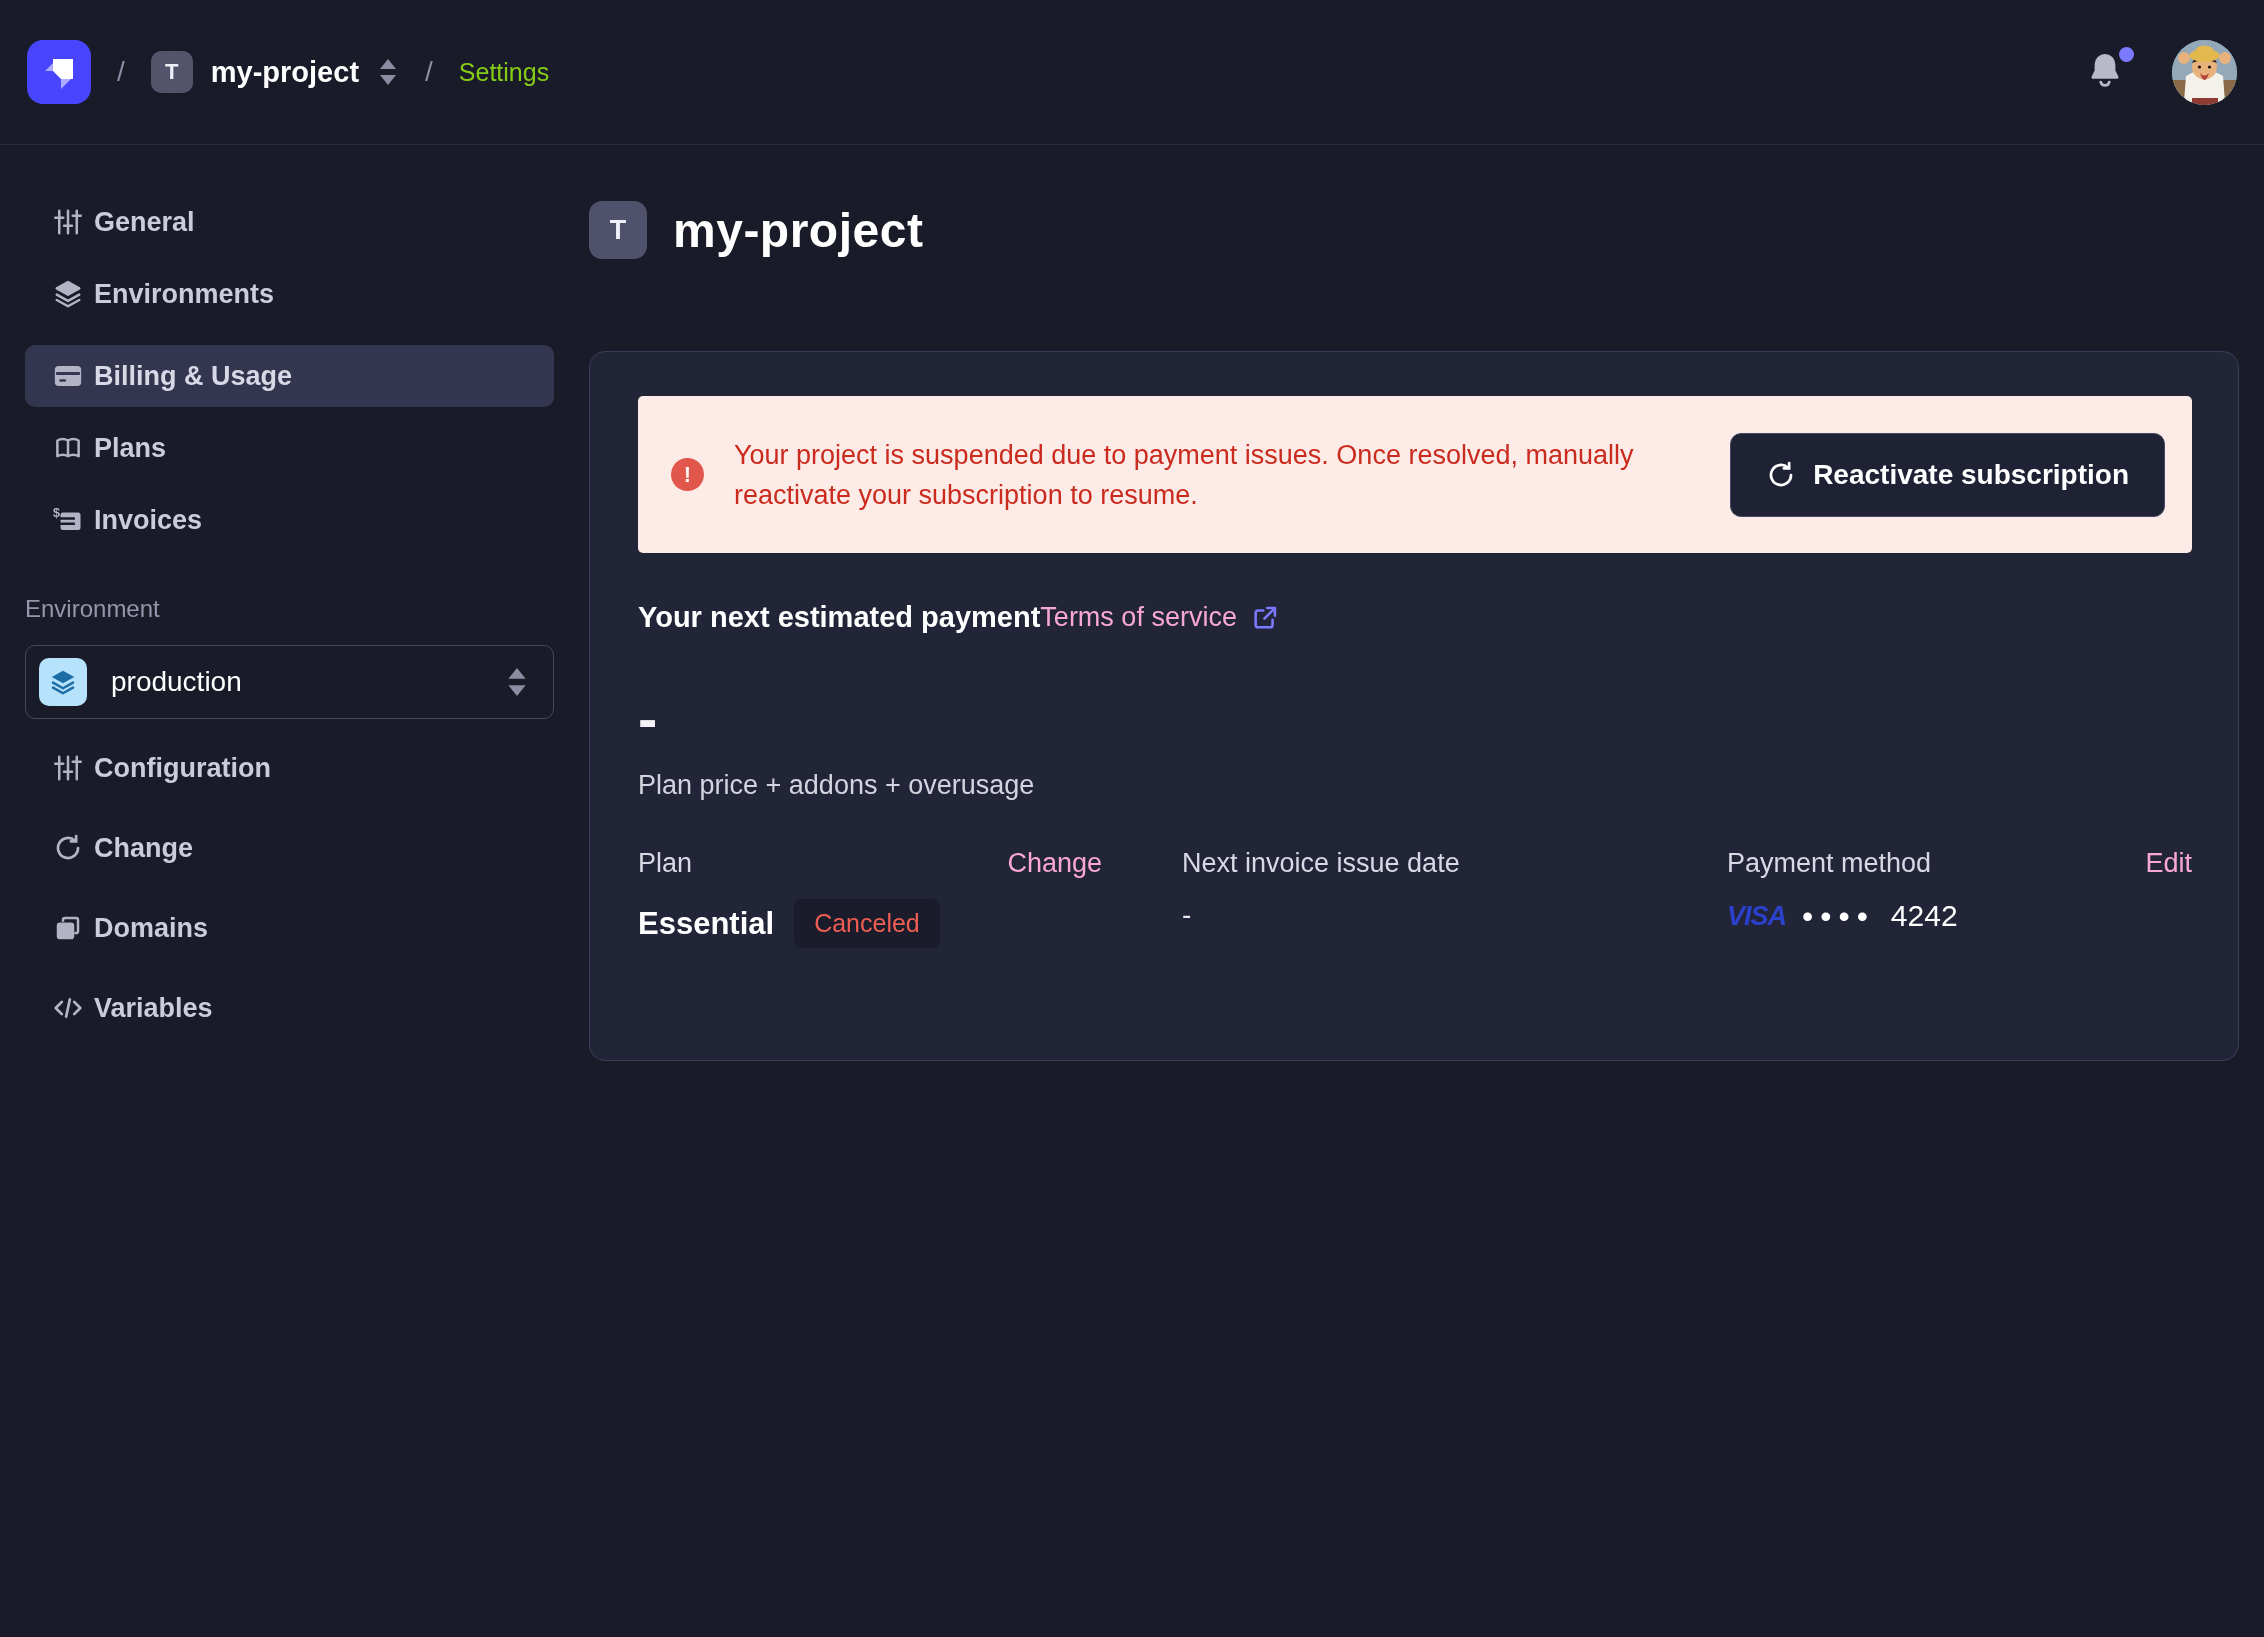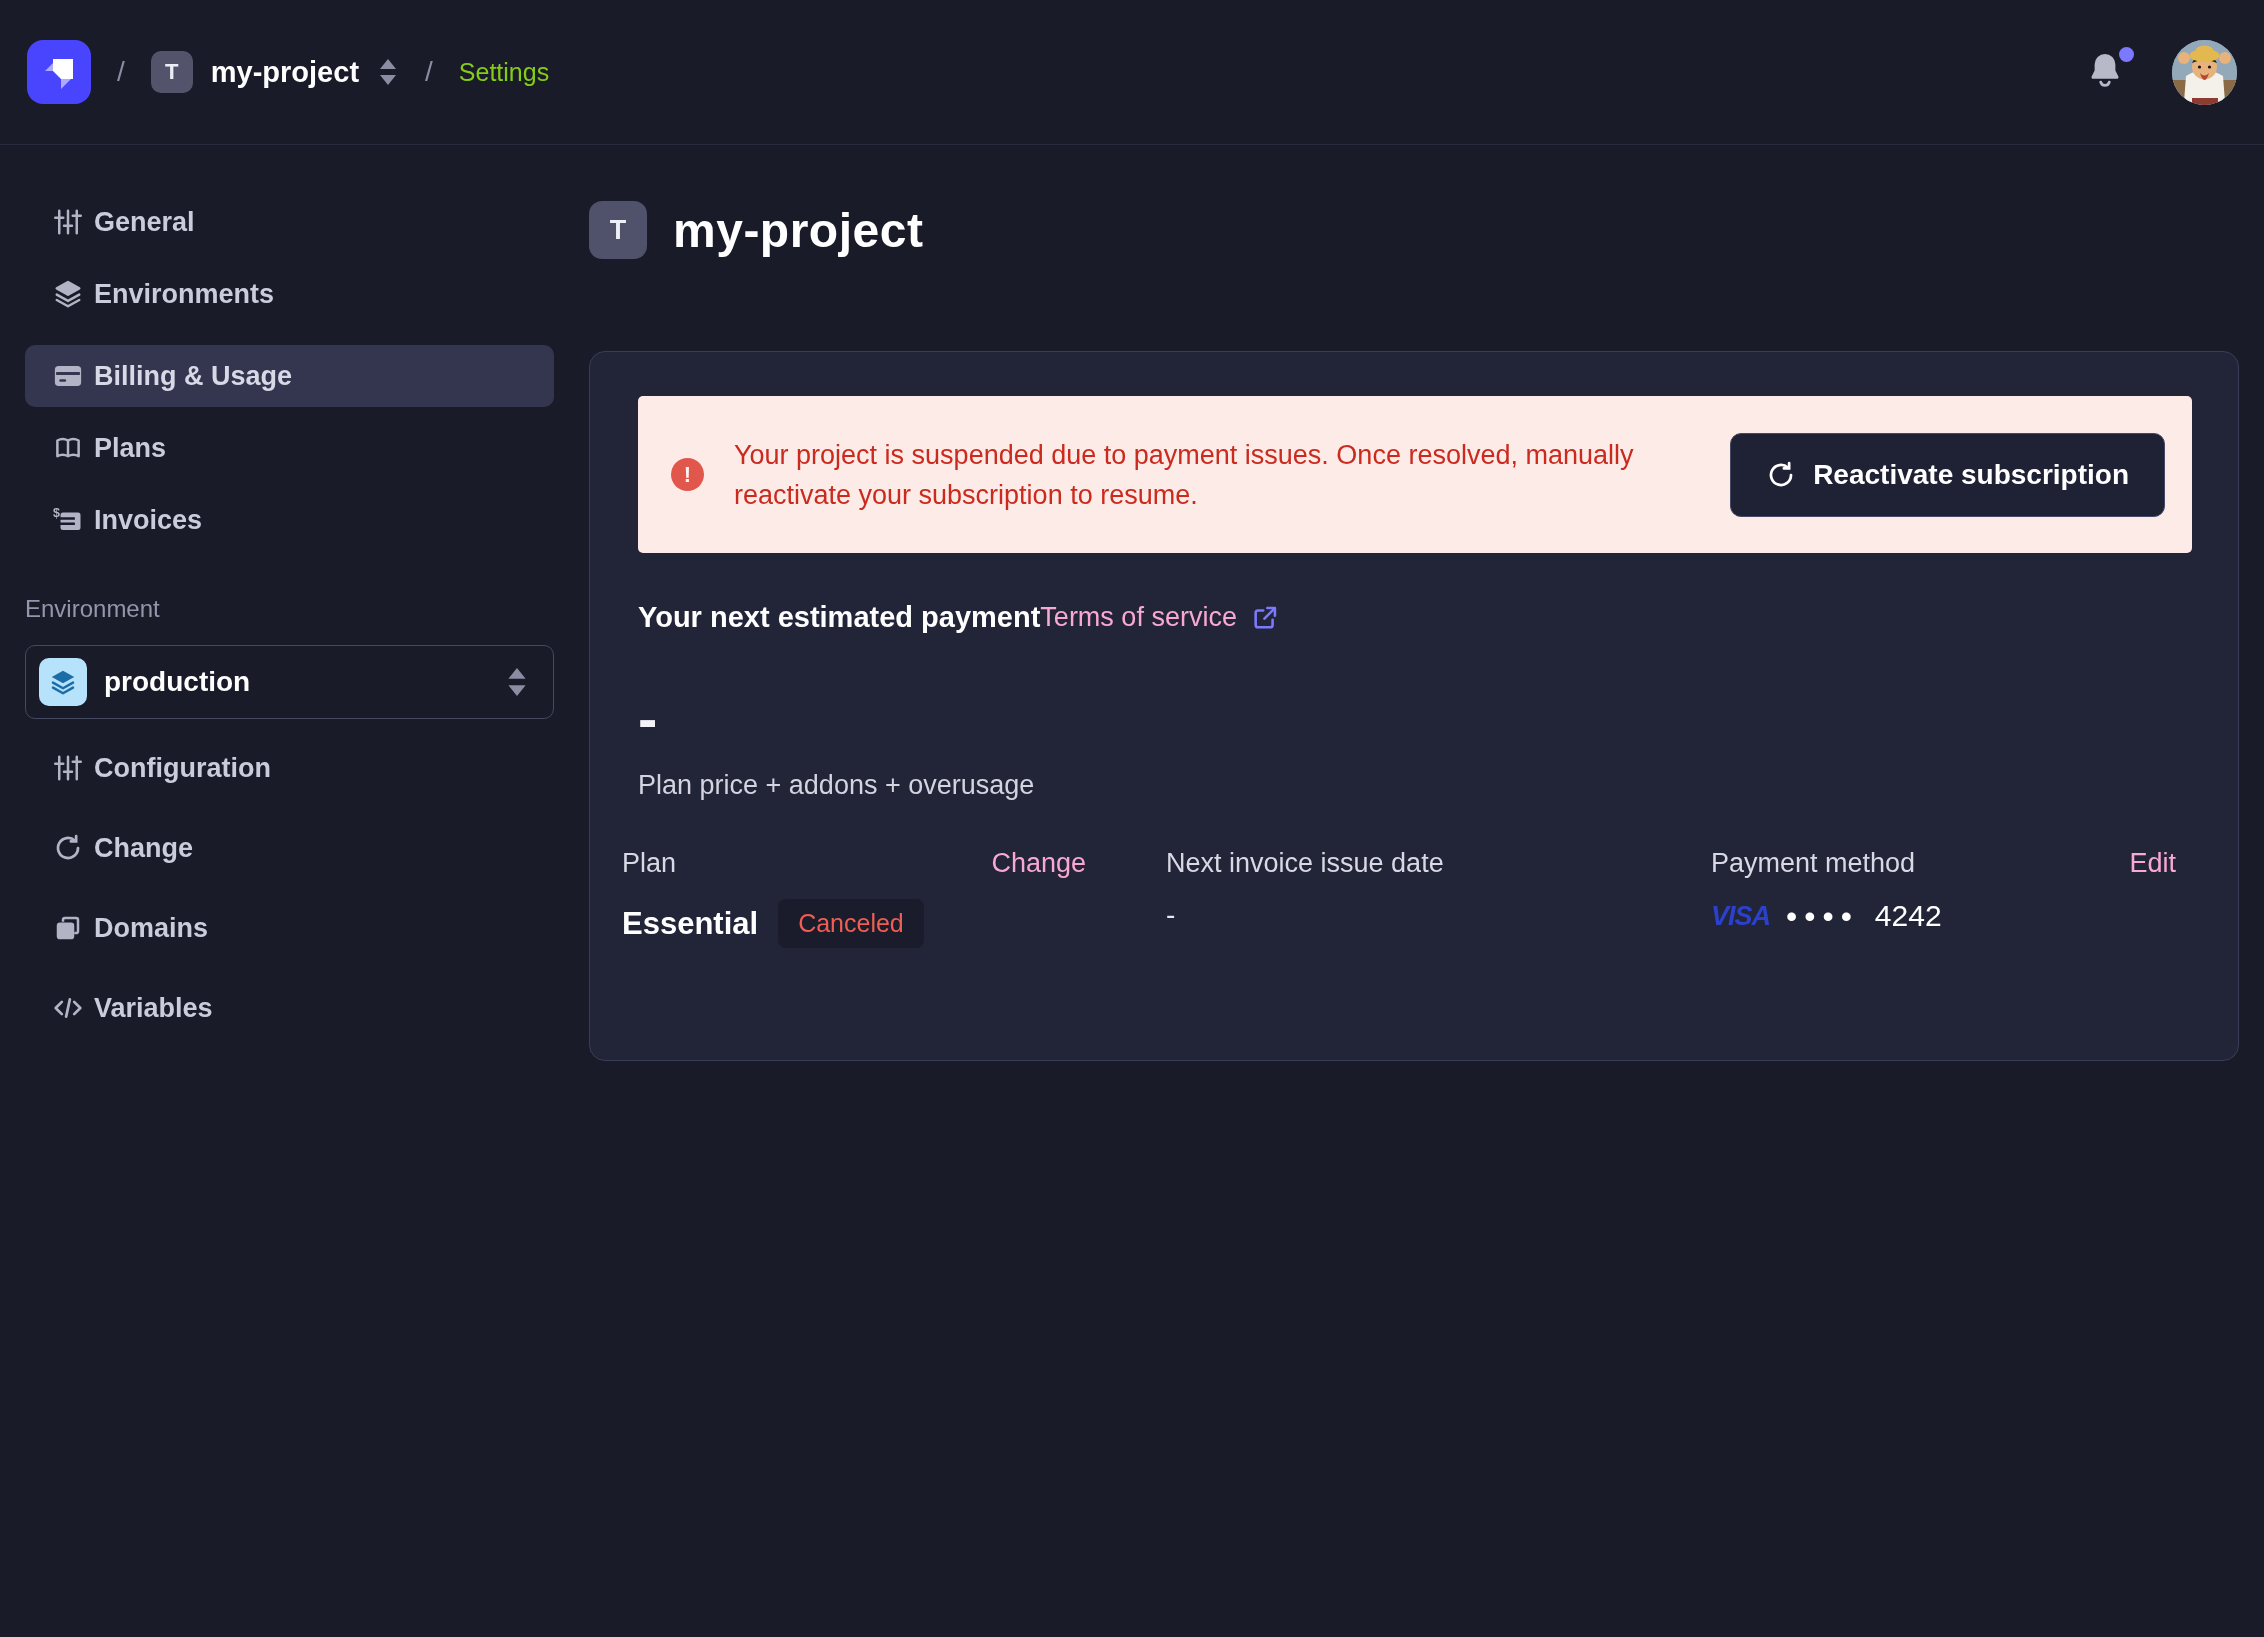--- a/index.html
+++ b/index.html
@@ -62,21 +62,21 @@
     padding-left:27px; border-radius:10px;
     font-size:27px; font-weight:600; color:#cbccdb;
     cursor:pointer;
   }
   .nav-item .nav-icon { width:32px; height:32px; display:flex; align-items:center; justify-content:center; color:#b2b4c6; }
   .nav-item.active { background:#343650; color:#d8d9e6;margin-top:20px; }
   .env-label { margin:44px 0 22px 0; font-size:24px; color:#9496ab; }
   .env-select {
     width:529px; height:74px; border:1px solid #454861; border-radius:10px;
     background:transparent; display:flex; align-items:center;
-    padding:0 24px 0 13px; gap:17px; cursor:pointer; color:#fff;font-weight:bold;
+    padding:0 24px 0 13px; gap:24px; cursor:pointer; color:#fff;
   }
   .env-chip {
     width:48px; height:48px; border-radius:10px; background:#b6e2fc;
     display:flex; align-items:center; justify-content:center; color:#1c6da6;
   }
   .env-value { font-size:28px; color:#ffffff; }
   .env-select .sort-icon { margin-left:auto; }
   .env-nav { margin-top:18px; }
   .env-nav .nav-item { margin-bottom:18px; }
 
@@ -122,21 +122,21 @@
     display:flex; align-items:center;
   }
   .billing-heading { font-size:29px; font-weight:700; color:#ffffff; }
   .link { color:#f9a8d4; font-size:27px; text-decoration:none; cursor:pointer; background:none; border:none; }
   .terms-link { display:flex; align-items:center; gap:14px; }
 
   .amount { position:absolute; top:338px; left:48px; font-size:58px; font-weight:800; color:#f4f4f8; line-height:58px; }
   .amount-caption { position:absolute; top:418px; left:48px; font-size:27px; color:#d3d4e0; }
 
   .cols {
-    position:absolute; top:496px; left:32px; width:1554px;
+    position:absolute; top:496px; left:48px; width:1554px;
     display:grid; grid-template-columns:464px 465px 1fr; column-gap:80px;
   }
   .col-head { display:flex; justify-content:space-between; align-items:center; }
   .col-label { font-size:27px; color:#d8d9e4; font-weight:400; }
   .value-row { margin-top:20px; display:flex; align-items:center; gap:20px; }
   .plan-name { font-size:31px; font-weight:600; color:#ffffff; }
   .status-badge {
     background:#1a1c2c; border-radius:8px; padding:10px 20px;
     color:#ee5e52; font-size:25px;
   }

